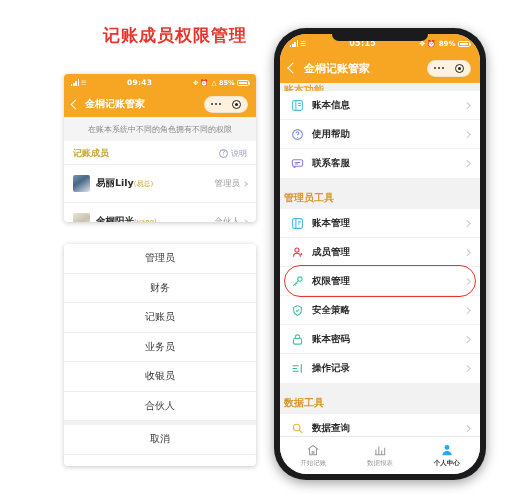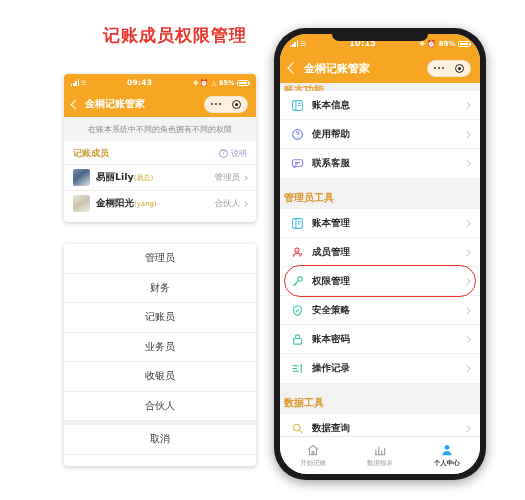--- a/index.html
+++ b/index.html
@@ -84,21 +84,21 @@
     display: flex; justify-content: space-between;
     padding: 6px 9px 4px;
     background: #fff;
   }
   .section-label { font-size: 9px; color: #c8a43c; font-weight: bold; }
   .help-link { display:flex; align-items:center; gap:3px; font-size:8px; color:#9aa0c8; }
   .q-icon { width:9px;height:9px;border-radius:50%;border:1px solid #9aa0c8;font-size:6.5px;line-height:7.6px;text-align:center;color:#9aa0c8;}
 
   .member-row {
     display: flex; align-items: center;
-    padding: 4px 9px;
+    padding: 10px 9px;
     border-top: .5px solid #f0f0f0;
     gap: 6px;
   }
   .avatar { width: 17px; height: 17px; border-radius: 2px; flex: none; }
   #av1 { background: linear-gradient(145deg,#7b93b5 0%,#4a6785 40%,#dfe5ec 100%); }
   #av2 { background: linear-gradient(150deg,#e8e4d8 0%,#c9c2ae 50%,#f2efe6 100%); }
   .m-name { font-size: 9.5px; font-weight: bold; color: #2a2a2a; flex: 1; }
   .m-name span.alias { font-size: 7px; font-weight: normal; color: #c9a227; }
   .m-role { font-size: 8.5px; color: #9b9b9b; display:flex; align-items:center; gap:3px;}
   .arr { width:4px;height:4px;border-top:1px solid #c0c0c0;border-right:1px solid #c0c0c0;transform:rotate(45deg);}
@@ -280,21 +280,21 @@
     <div class="ph-status">
       <span class="ms-left">
         <span class="bars">
             <i></i>
             <i></i>
             <i></i>
             <i></i>
           </span>
         <span style="font-size:7px;">☰</span>
       </span>
-      <span class="ms-time">10:15</span>
+      <span class="ms-time">05:15</span>
       <span class="ms-right" style="font-size:7px;">
         <span>✥</span>
         <span>⏰</span>
         <span>89%</span>
         <span class="batt">
             <i></i>
           </span>
       </span>
     </div>
 

